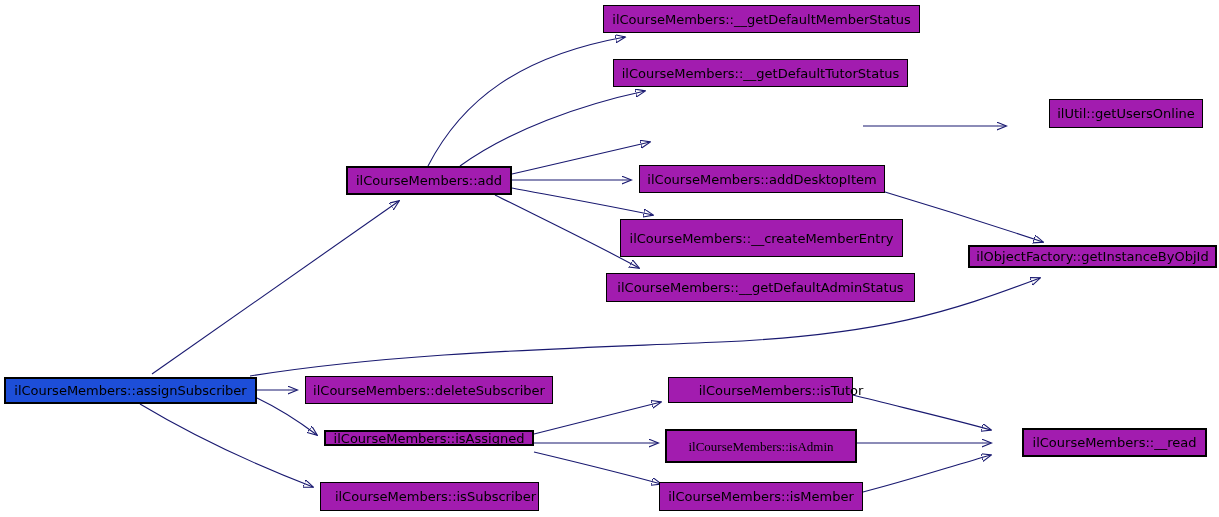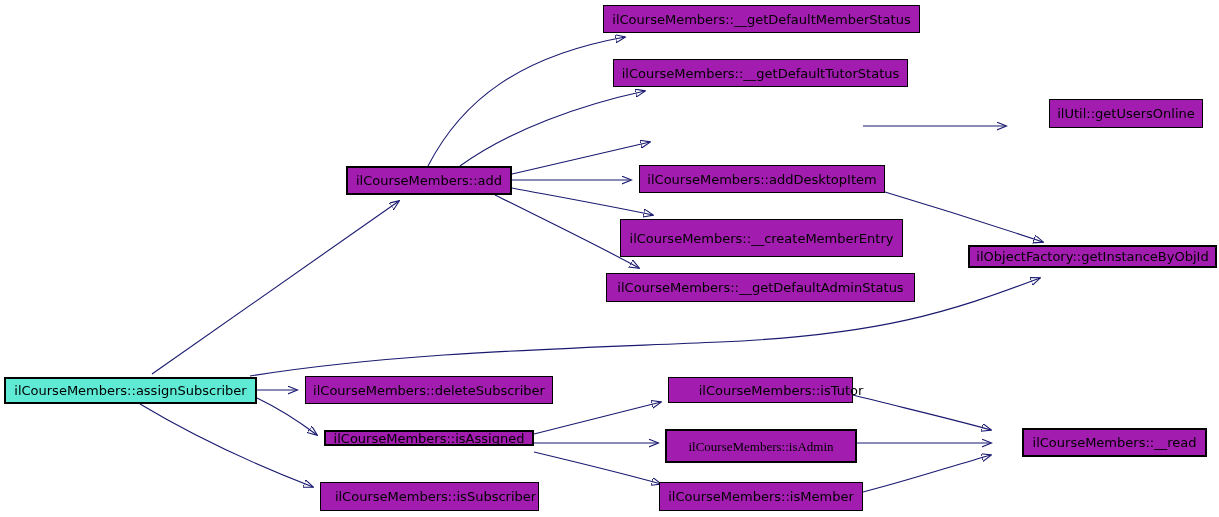--- a/index.html
+++ b/index.html
@@ -35,21 +35,21 @@
     display: flex;
     align-items: center;
     justify-content: center;
     font-size: 13px;
     line-height: 1;
     color: #000000;
     white-space: nowrap;
     cursor: pointer;
   }
   .node.bold { border-width: 2px; }
-  .node.highlight { background: #5eead4; border-width: 2px; cursor: default; }
+  .node.highlight { background: #1d4ed8; border-width: 2px; cursor: default; }
 </style>
 </head>
 <body>
 
 <div class="canvas">
 
   <svg class="edges" viewBox="0 0 1219 517" xmlns="http://www.w3.org/2000/svg">
     <defs>
       <marker id="arrow" markerUnits="userSpaceOnUse" markerWidth="11" markerHeight="9" refX="9.5" refY="4" orient="auto">
         <path d="M0,0 L10,4 L0,8 z" fill="#191970"></path>

